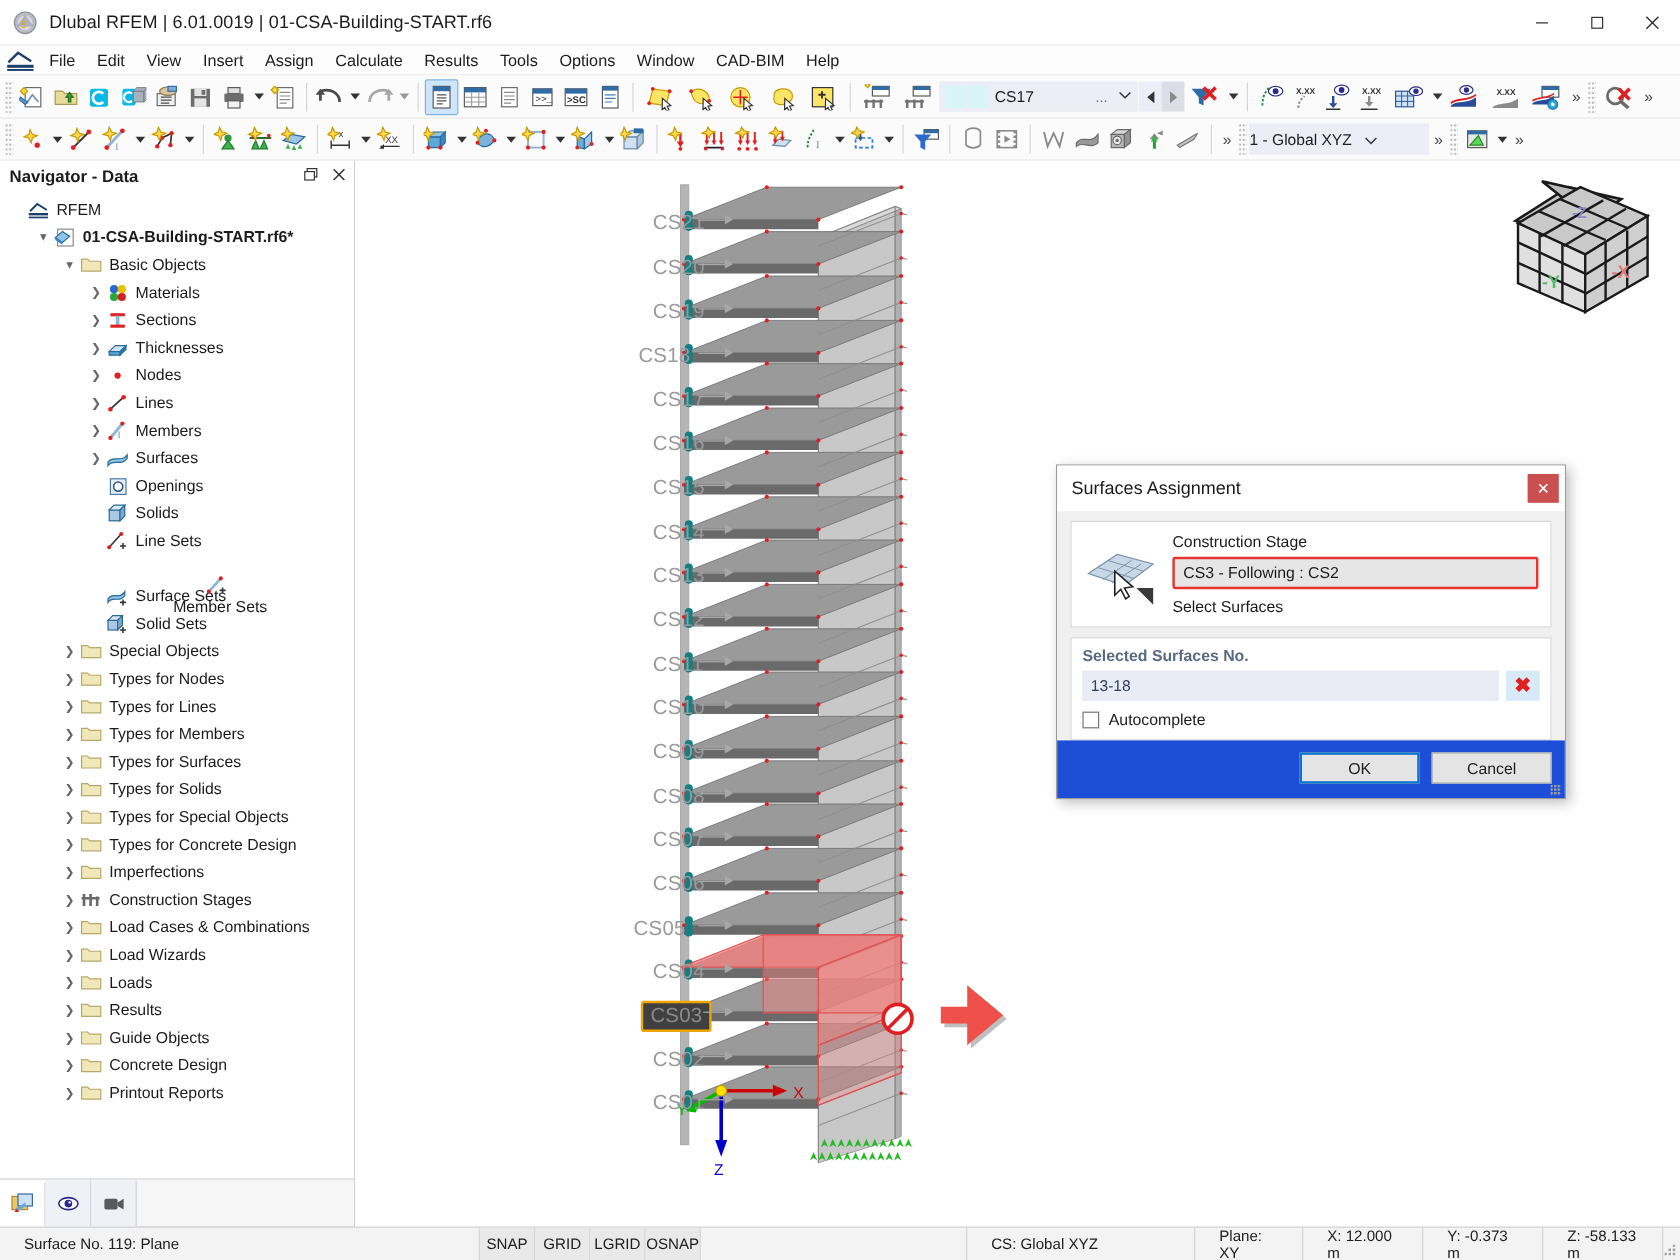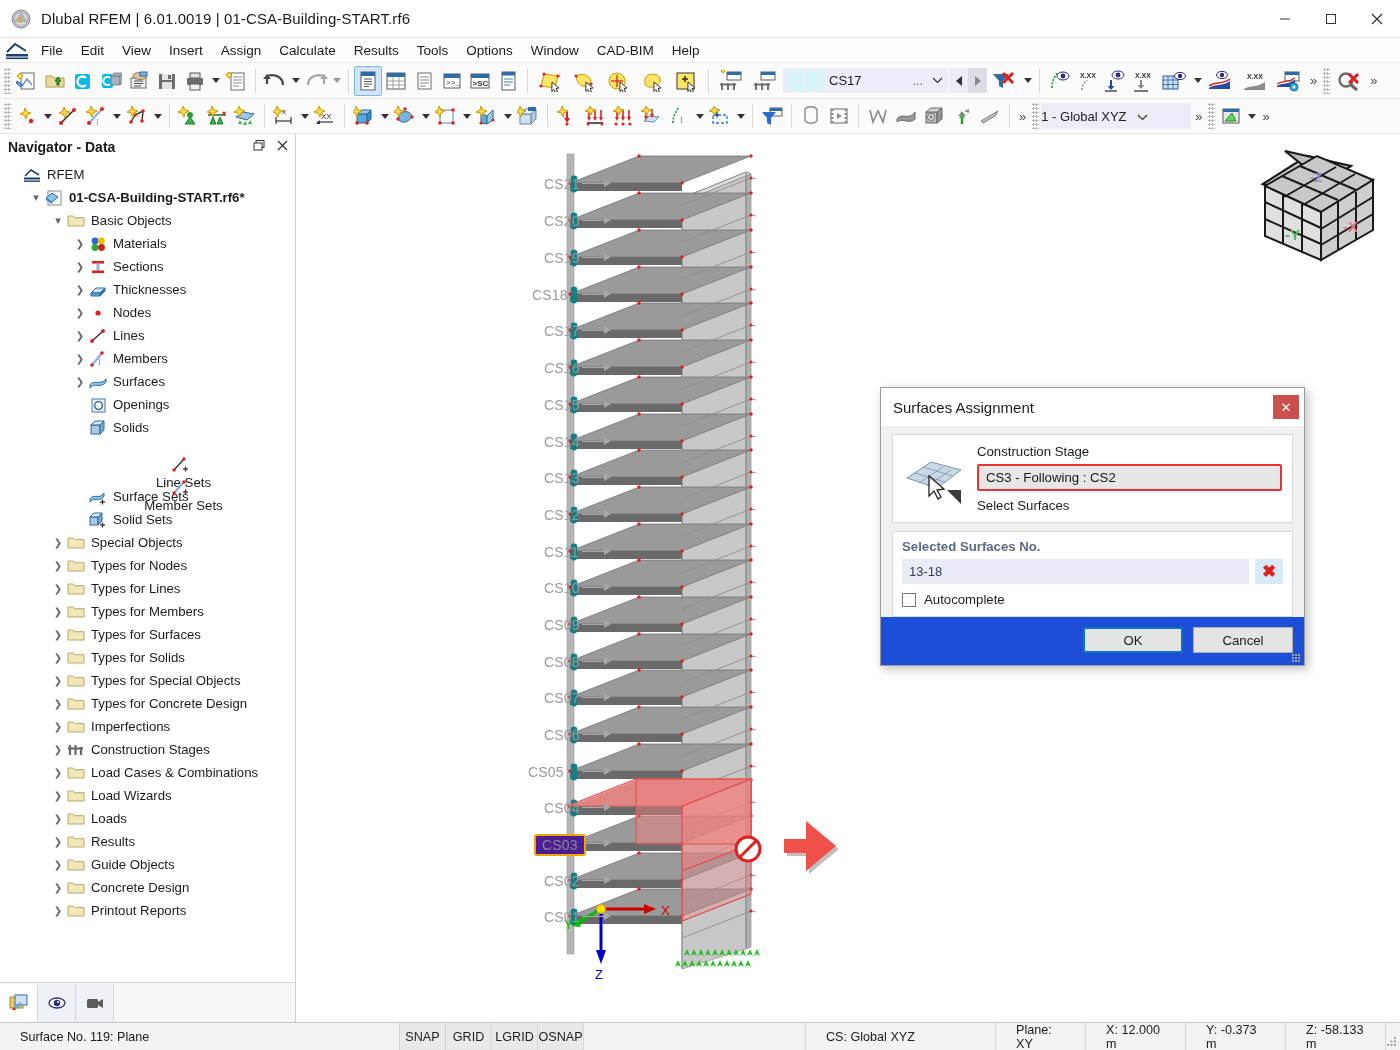--- a/index.html
+++ b/index.html
@@ -122,25 +122,25 @@
     background:#fff; border-right:1px solid #d5d5d5; position: relative;
   }
   .nav-tab.sel { background: #ffffff; border-top: 2px solid #fff; }
   .nav-tab.alt { background: #eef1f6; }
 
   
   .viewport { flex: 1 1 auto; position: relative; background: #ffffff; overflow: hidden; }
 
   
   .cs-label {
-    position: absolute; font-size: 14px; color: #9a9a9a; letter-spacing: .2px;
+    position: absolute; font-size: 17px; color: #9a9a9a; letter-spacing: .2px;
   }
   .cs-label.sel {
     color: #8a8a8a; border: 2px solid #f0a500; border-radius: 3px;
-    padding: 1px 6px; background: #4c1d95;
+    padding: 1px 6px; background: #404040;
   }
   .cs-leader { position: absolute; height: 1px; background: #a8a8a8; }
   .cs-arrow { position: absolute; width:0;height:0;border-top:4px solid transparent;border-bottom:4px solid transparent;border-left:7px solid #a8a8a8; }
 
   
   .navcube { position: absolute; }
 
   
   .dialog {
     position: absolute; left: 880px; top: 393px; width: 425px;
@@ -1078,21 +1078,21 @@
             <div class="exp empty"></div>
             <div class="tico">
               <svg width="18" height="16">
                 <rect x="2" y="5" width="9" height="9" fill="#aac8e4" stroke="#2a6a9a"></rect>
                 <path d="M2 5 L6 1 L15 1 L11 5z" fill="#d8e6f2" stroke="#2a6a9a"></path>
                 <path d="M11 5 L15 1 L15 10 L11 14z" fill="#7aa8d0" stroke="#2a6a9a"></path>
               </svg>
             </div>
             <div class="tlabel">Solids</div>
           </div>
-          <div class="tree-row" style="padding-left: 72px; flex-direction: column;">
+          <div class="tree-row" style="padding-left: 72px;">
             <div class="exp empty"></div>
             <div class="tico">
               <svg width="18" height="16">
                 <line x1="2" y1="13" x2="12" y2="2" stroke="#333" stroke-width="1.4"></line>
                 <circle cx="2" cy="13" r="1.7" fill="#e02020"></circle>
                 <circle cx="12" cy="2" r="1.7" fill="#e02020"></circle>
                 <g stroke="#333" stroke-width="1.3">
                   <line x1="11" y1="12" x2="16" y2="12"></line>
                   <line x1="13.5" y1="9.5" x2="13.5" y2="14.5"></line>
                 </g>
@@ -1684,21 +1684,21 @@
           <div class="cs-arrow" style="left: 308px; top: 82px;"></div>
           <div class="cs-label" style="left: 248px; top: 116px;">CS19</div>
           <div class="cs-leader" style="left: 286px; top: 123px; width: 22px;"></div>
           <div class="cs-arrow" style="left: 308px; top: 119px;"></div>
           <div class="cs-label" style="left: 236px; top: 153px;">CS18</div>
           <div class="cs-leader" style="left: 286px; top: 160px; width: 22px;"></div>
           <div class="cs-arrow" style="left: 308px; top: 156px;"></div>
           <div class="cs-label" style="left: 248px; top: 189px;">CS17</div>
           <div class="cs-leader" style="left: 286px; top: 196px; width: 22px;"></div>
           <div class="cs-arrow" style="left: 308px; top: 192px;"></div>
-          <div class="cs-label" style="left: 248px; top: 226px; font-style: italic;">CS16</div>
+          <div class="cs-label" style="left: 248px; top: 226px;">CS16</div>
           <div class="cs-leader" style="left: 286px; top: 233px; width: 22px;"></div>
           <div class="cs-arrow" style="left: 308px; top: 229px;"></div>
           <div class="cs-label" style="left: 248px; top: 263px;">CS15</div>
           <div class="cs-leader" style="left: 286px; top: 270px; width: 22px;"></div>
           <div class="cs-arrow" style="left: 308px; top: 266px;"></div>
           <div class="cs-label" style="left: 248px; top: 300px;">CS14</div>
           <div class="cs-leader" style="left: 286px; top: 307px; width: 22px;"></div>
           <div class="cs-arrow" style="left: 308px; top: 303px;"></div>
           <div class="cs-label" style="left: 248px; top: 336px;">CS13</div>
           <div class="cs-leader" style="left: 286px; top: 343px; width: 22px;"></div>

